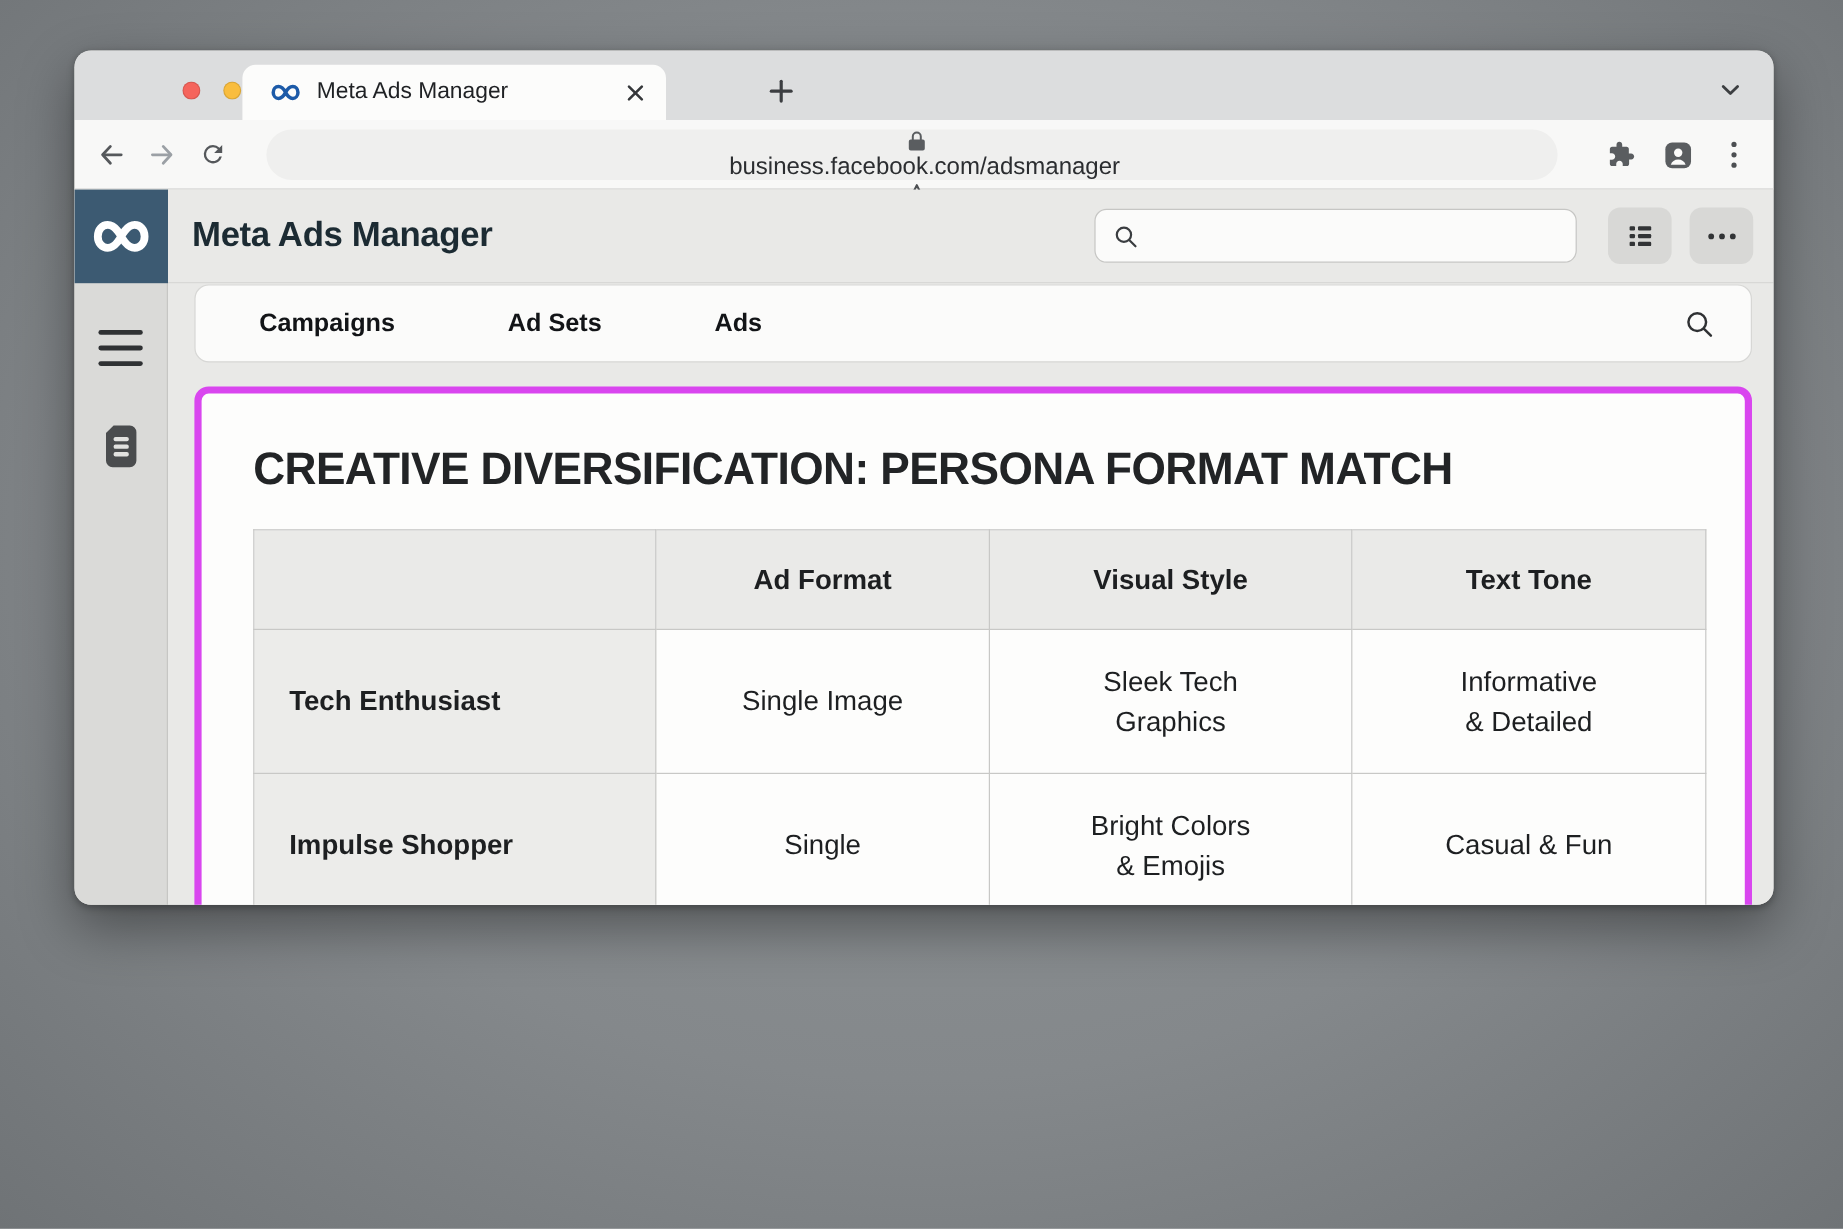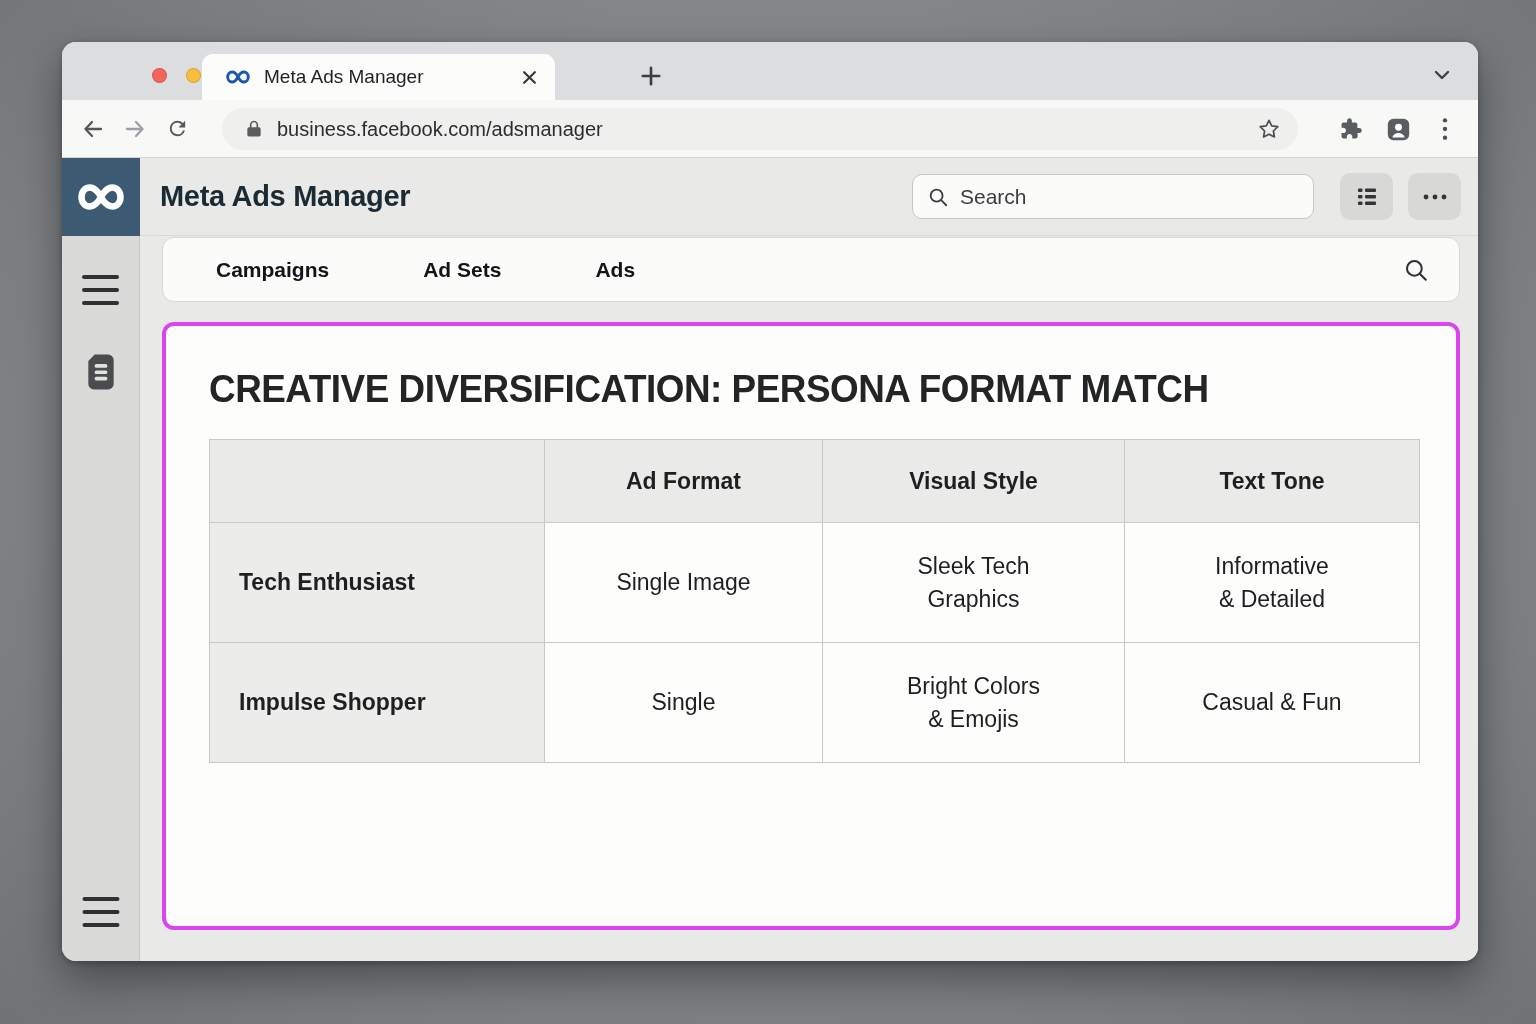--- a/index.html
+++ b/index.html
@@ -5,21 +5,21 @@
   * { margin:0; padding:0; box-sizing:border-box; }
   html,body { width:1536px; height:1024px; overflow:hidden; }
   body {
     font-family:"Liberation Sans","DejaVu Sans",sans-serif;
     background:radial-gradient(ellipse at 50% 45%, #8f9496 0%, #84888b 55%, #6f7376 100%);
     position:relative;
   }
 
   
   .window{
-    position:absolute; left:62px; top:42px; width:1416px; height:919px;
+    position:absolute; left:62px; top:42px; width:1416px; height:712px;
     border-radius:14px; overflow:hidden; background:#e9e9e7;
     box-shadow:0 18px 45px rgba(0,0,0,.40), 0 2px 6px rgba(0,0,0,.25);
   }
 
   
   .tabstrip{ position:absolute; left:0; top:0; width:100%; height:58px; background:#dcddde; }
   .traffic{ position:absolute; top:26px; width:15px; height:15px; border-radius:50%; }
   .t-red   { left:90px;  background:#f5645c; border:.5px solid rgba(0,0,0,.12);}
   .t-yellow{ left:124px; background:#f9bd3e; border:.5px solid rgba(0,0,0,.12);}
   .t-green { left:158px; background:#3fc94c; border:.5px solid rgba(0,0,0,.12);}
@@ -36,21 +36,21 @@
   
   .urlrow{
     position:absolute; left:0; top:58px; width:100%; height:58px;
     background:#f8f8f7; border-bottom:1px solid #d3d3d1;
     display:flex; align-items:center;
   }
   .nav-ic{ width:34px; height:34px; margin-left:8px; border-radius:50%; }
   .nav-ic:first-child{ margin-left:14px; }
   .omnibox{
     position:absolute; left:160px; top:8px; width:1076px; height:42px;
-    background:#efefee; border-radius:21px; display:flex; align-items:center; padding:0 14px 0 22px;
+    background:#efefee; border-radius:21px; display:flex; align-items:center; padding:0 14px 0 22px;flex-direction:column;
   }
   .url-text{ font-size:20px; color:#2b2d30; margin-left:13px; flex:1; }
   .pill-star{ width:30px; height:30px; }
   .chrome-right{ position:absolute; right:22px; top:8px; height:42px; display:flex; align-items:center; gap:22px; }
 
   
   .main{ position:absolute; left:0; top:116px; width:100%; height:804px; display:flex; }
   .sidebar{
     width:78px; height:100%; background:#dadad8; border-right:1px solid #c6c6c4;
     display:flex; flex-direction:column; align-items:center; position:relative;
@@ -87,21 +87,21 @@
     position:absolute; left:22px; top:79px; width:1298px; height:65px;
     background:#fbfbfa; border:1px solid #d7d7d5; border-radius:12px;
     display:flex; align-items:center; padding:0 30px 0 25px;
   }
   .navtab{ font-size:21px; font-weight:bold; color:#121417; margin-right:66px; cursor:pointer; white-space:nowrap;margin-left:28px; }
   .nav-search{ margin-left:auto; }
 
   
   .card{
     position:absolute; left:22px; top:164px; width:1298px; height:608px;
-    background:#fdfdfc; border:4px solid #d946ef; border-radius:12px;
+    background:#fdfdfc; border:6px solid #d946ef; border-radius:12px;
   }
   .page-title{
     position:absolute; left:43px; top:42px; font-size:38px; font-weight:800;
     color:#222426; letter-spacing:-.5px; white-space:nowrap; transform:scaleX(.97); transform-origin:left;
   }
   table.match{
     position:absolute; left:43px; top:113px; width:1210px;
     border-collapse:collapse; table-layout:fixed;
   }
   table.match col.c0{ width:335px; } table.match col.c1{ width:278px; }
@@ -247,21 +247,20 @@
       <div class="appheader">
         <span class="app-title">Meta Ads Manager</span>
 
         <div class="searchbox">
           <span>
             <svg width="22" height="22" viewBox="0 0 24 24" fill="none" stroke="#3a3d40" stroke-width="2" stroke-linecap="round">
               <circle cx="10.5" cy="10.5" r="6.5"></circle>
                 <line x1="15.5" y1="15.5" x2="21" y2="21"></line>
             </svg>
           </span>
-          <input type="text" placeholder="Search" style="">
         </div>
 
         <div class="hdr-btn btn-list">
           <svg width="24" height="22" viewBox="0 0 24 22" fill="#323436">
             <rect x="3" y="2.5" width="4.5" height="3.6" rx="1"></rect>
               <rect x="10" y="2.5" width="11" height="3.6" rx="1"></rect>
             <rect x="3" y="9" width="4.5" height="3.6" rx="1"></rect>
               <rect x="10" y="9" width="11" height="3.6" rx="1"></rect>
             <rect x="3" y="15.5" width="4.5" height="3.6" rx="1"></rect>
               <rect x="10" y="15.5" width="11" height="3.6" rx="1"></rect>

